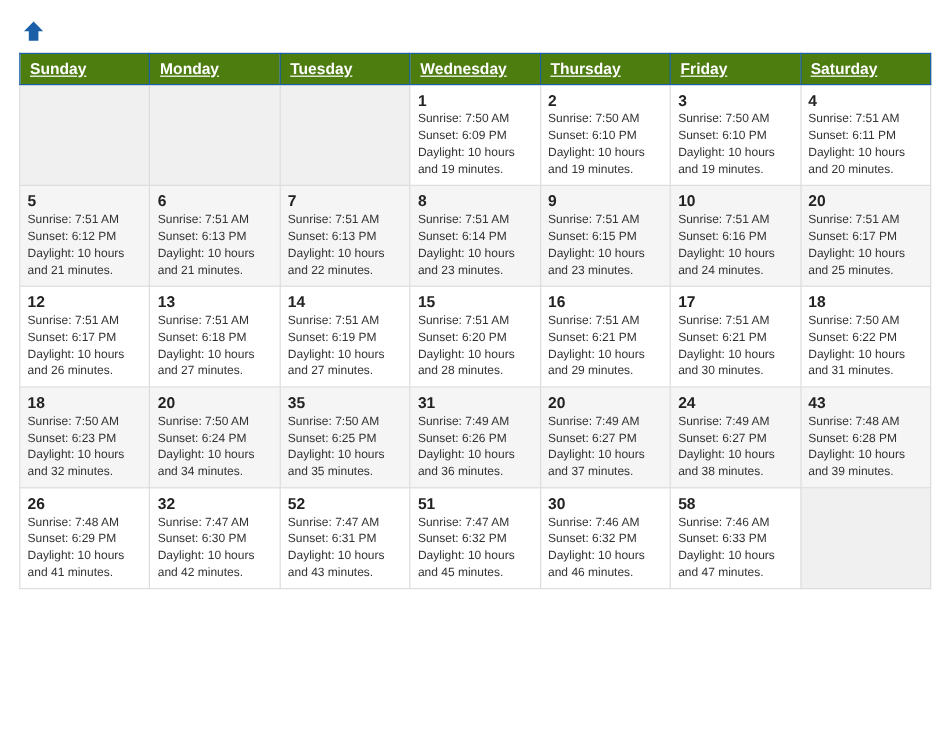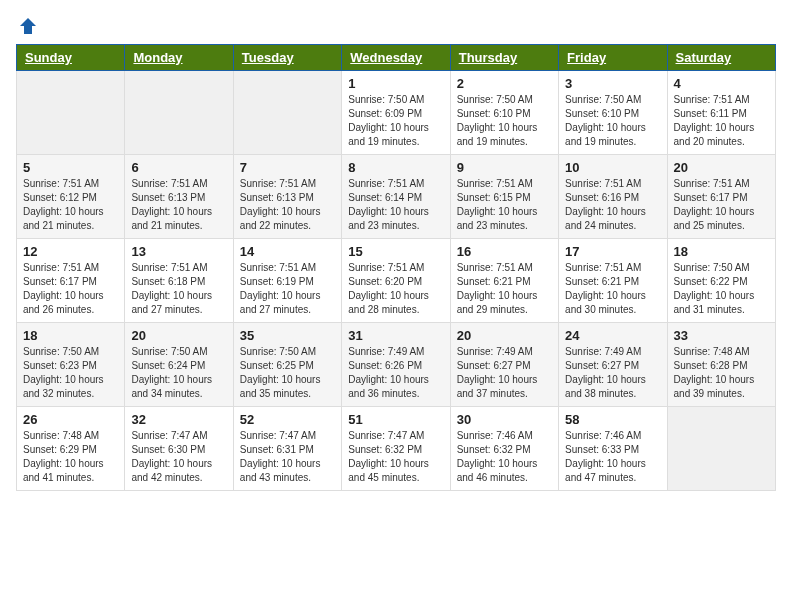--- a/index.html
+++ b/index.html
@@ -306,21 +306,21 @@
 and 37 minutes.</div>
         </td>
         <td>
           <span class="day-num">24</span>
           <div class="day-info" style="white-space: pre-line;">Sunrise: 7:49 AM
 Sunset: 6:27 PM
 Daylight: 10 hours
 and 38 minutes.</div>
         </td>
         <td>
-          <span class="day-num">33</span>
+          <span class="day-num">43</span>
           <div class="day-info" style="white-space: pre-line;">Sunrise: 7:48 AM
 Sunset: 6:28 PM
 Daylight: 10 hours
 and 39 minutes.</div>
         </td>
       </tr>
       <tr class="week-row-odd">
         <td>
           <span class="day-num">26</span>
           <div class="day-info" style="white-space: pre-line;">Sunrise: 7:48 AM

